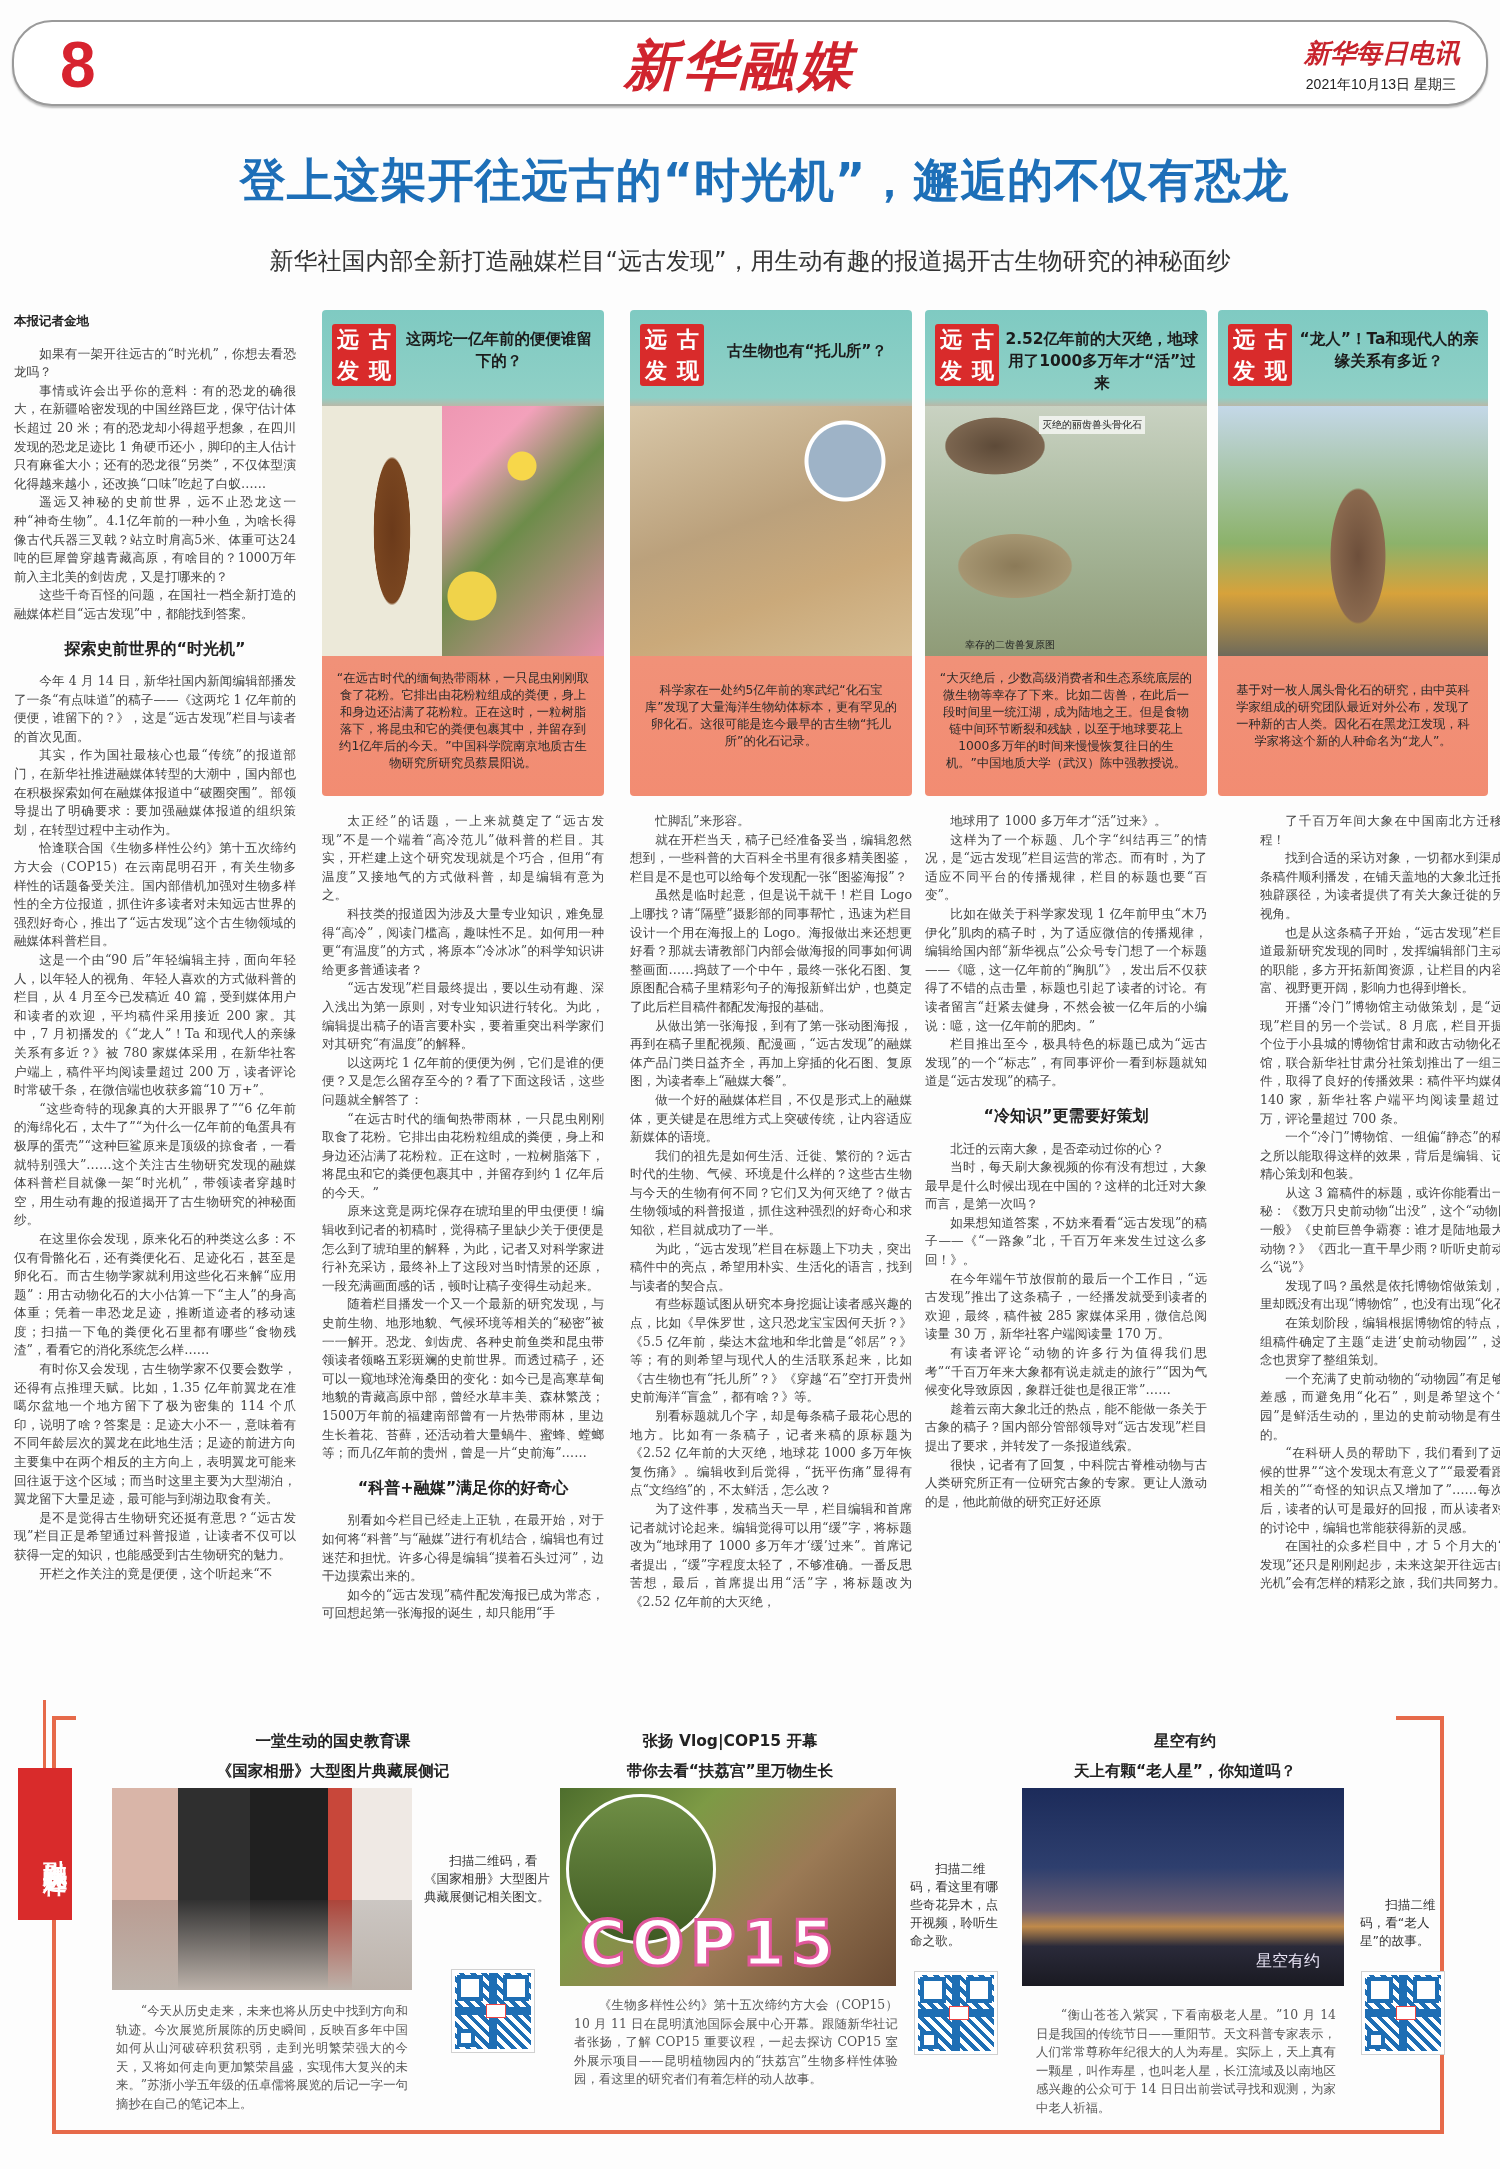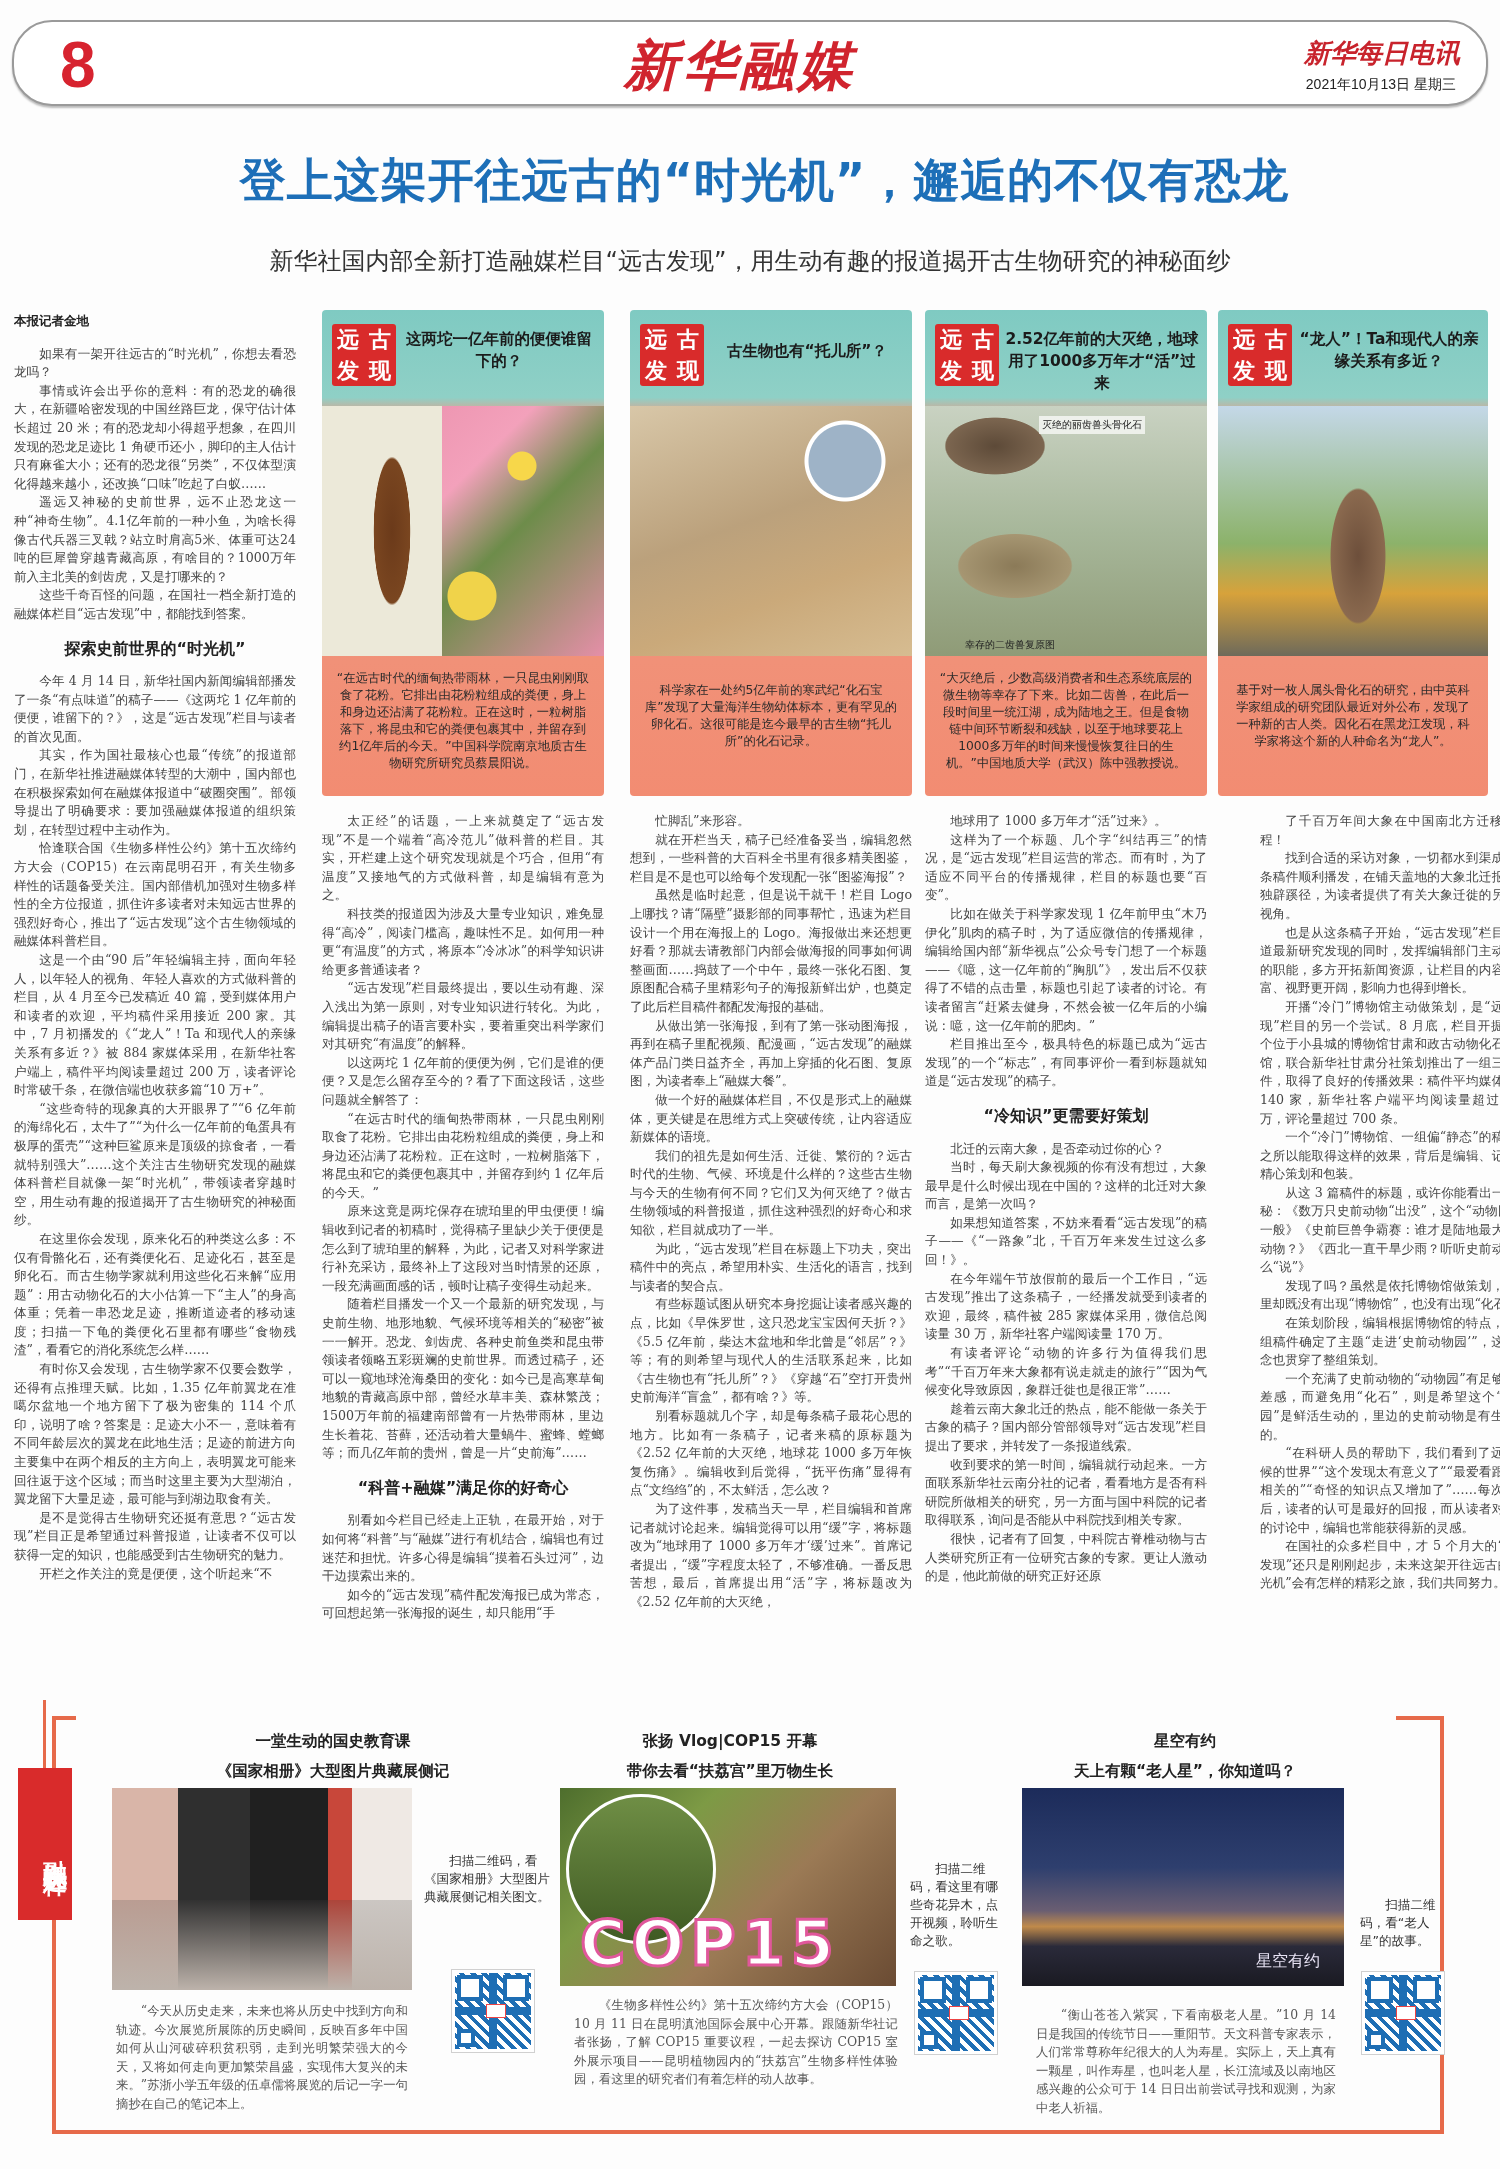--- a/index.html
+++ b/index.html
@@ -113,21 +113,21 @@
   <div class="col" style="left:14px; top:312px; width:282px; height:1398px;">
     <p class="byline">本报记者金地</p>
     <p>如果有一架开往远古的“时光机”，你想去看恐龙吗？</p>
     <p>事情或许会出乎你的意料：有的恐龙的确很大，在新疆哈密发现的中国丝路巨龙，保守估计体长超过 20 米；有的恐龙却小得超乎想象，在四川发现的恐龙足迹比 1 角硬币还小，脚印的主人估计只有麻雀大小；还有的恐龙很“另类”，不仅体型演化得越来越小，还改换“口味”吃起了白蚁……</p>
     <p>遥远又神秘的史前世界，远不止恐龙这一种“神奇生物”。4.1亿年前的一种小鱼，为啥长得像古代兵器三叉戟？站立时肩高5米、体重可达24吨的巨犀曾穿越青藏高原，有啥目的？1000万年前入主北美的剑齿虎，又是打哪来的？</p>
     <p>这些千奇百怪的问题，在国社一档全新打造的融媒体栏目“远古发现”中，都能找到答案。</p>
     <h2 class="col-h">探索史前世界的“时光机”</h2>
     <p>今年 4 月 14 日，新华社国内新闻编辑部播发了一条“有点味道”的稿子——《这两坨 1 亿年前的便便，谁留下的？》，这是“远古发现”栏目与读者的首次见面。</p>
     <p>其实，作为国社最核心也最“传统”的报道部门，在新华社推进融媒体转型的大潮中，国内部也在积极探索如何在融媒体报道中“破圈突围”。部领导提出了明确要求：要加强融媒体报道的组织策划，在转型过程中主动作为。</p>
     <p>恰逢联合国《生物多样性公约》第十五次缔约方大会（COP15）在云南昆明召开，有关生物多样性的话题备受关注。国内部借机加强对生物多样性的全方位报道，抓住许多读者对未知远古世界的强烈好奇心，推出了“远古发现”这个古生物领域的融媒体科普栏目。</p>
-    <p>这是一个由“90 后”年轻编辑主持，面向年轻人，以年轻人的视角、年轻人喜欢的方式做科普的栏目，从 4 月至今已发稿近 40 篇，受到媒体用户和读者的欢迎，平均稿件采用接近 200 家。其中，7 月初播发的《“龙人”！Ta 和现代人的亲缘关系有多近？》被 884 家媒体采用，在新华社客户端上，稿件平均阅读量超过 200 万，读者评论时常破千条，在微信端也收获多篇“10 万+”。</p>
+    <p>这是一个由“90 后”年轻编辑主持，面向年轻人，以年轻人的视角、年轻人喜欢的方式做科普的栏目，从 4 月至今已发稿近 40 篇，受到媒体用户和读者的欢迎，平均稿件采用接近 200 家。其中，7 月初播发的《“龙人”！Ta 和现代人的亲缘关系有多近？》被 780 家媒体采用，在新华社客户端上，稿件平均阅读量超过 200 万，读者评论时常破千条，在微信端也收获多篇“10 万+”。</p>
     <p>“这些奇特的现象真的大开眼界了”“6 亿年前的海绵化石，太牛了”“为什么一亿年前的龟蛋具有极厚的蛋壳”“这种巨鲨原来是顶级的掠食者，一看就特别强大”……这个关注古生物研究发现的融媒体科普栏目就像一架“时光机”，带领读者穿越时空，用生动有趣的报道揭开了古生物研究的神秘面纱。</p>
     <p>在这里你会发现，原来化石的种类这么多：不仅有骨骼化石，还有粪便化石、足迹化石，甚至是卵化石。而古生物学家就利用这些化石来解“应用题”：用古动物化石的大小估算一下“主人”的身高体重；凭着一串恐龙足迹，推断道迹者的移动速度；扫描一下龟的粪便化石里都有哪些“食物残渣”，看看它的消化系统怎么样……</p>
     <p>有时你又会发现，古生物学家不仅要会数学，还得有点推理天赋。比如，1.35 亿年前翼龙在准噶尔盆地一个地方留下了极为密集的 114 个爪印，说明了啥？答案是：足迹大小不一，意味着有不同年龄层次的翼龙在此地生活；足迹的前进方向主要集中在两个相反的主方向上，表明翼龙可能来回往返于这个区域；而当时这里主要为大型湖泊，翼龙留下大量足迹，最可能与到湖边取食有关。</p>
     <p>是不是觉得古生物研究还挺有意思？“远古发现”栏目正是希望通过科普报道，让读者不仅可以获得一定的知识，也能感受到古生物研究的魅力。</p>
     <p>开栏之作关注的竟是便便，这个听起来“不</p>
   </div>
 
   <div class="poster" style="left:322px;">
     <div class="stamp">
       <span>远</span>
@@ -209,21 +209,20 @@
     <p>这样为了一个标题、几个字“纠结再三”的情况，是“远古发现”栏目运营的常态。而有时，为了适应不同平台的传播规律，栏目的标题也要“百变”。</p>
     <p>比如在做关于科学家发现 1 亿年前甲虫“木乃伊化”肌肉的稿子时，为了适应微信的传播规律，编辑给国内部“新华视点”公众号专门想了一个标题——《噫，这一亿年前的“胸肌”》，发出后不仅获得了不错的点击量，标题也引起了读者的讨论。有读者留言“赶紧去健身，不然会被一亿年后的小编说：噫，这一亿年前的肥肉。”</p>
     <p>栏目推出至今，极具特色的标题已成为“远古发现”的一个“标志”，有同事评价一看到标题就知道是“远古发现”的稿子。</p>
     <h2 class="col-h">“冷知识”更需要好策划</h2>
     <p>北迁的云南大象，是否牵动过你的心？</p>
     <p>当时，每天刷大象视频的你有没有想过，大象最早是什么时候出现在中国的？这样的北迁对大象而言，是第一次吗？</p>
     <p>如果想知道答案，不妨来看看“远古发现”的稿子——《“一路象”北，千百万年来发生过这么多回！》。</p>
     <p>在今年端午节放假前的最后一个工作日，“远古发现”推出了这条稿子，一经播发就受到读者的欢迎，最终，稿件被 285 家媒体采用，微信总阅读量 30 万，新华社客户端阅读量 170 万。</p>
     <p>有读者评论“动物的许多行为值得我们思考”“千百万年来大象都有说走就走的旅行”“因为气候变化导致原因，象群迁徙也是很正常”……</p>
     <p>趁着云南大象北迁的热点，能不能做一条关于古象的稿子？国内部分管部领导对“远古发现”栏目提出了要求，并转发了一条报道线索。</p>
-    <p>收到要求的第一时间，编辑就行动起来。一方面联系新华社云南分社的记者，看看地方是否有科研院所做相关的研究，另一方面与国中科院的记者取得联系，询问是否能从中科院找到相关专家。</p>
     <p>很快，记者有了回复，中科院古脊椎动物与古人类研究所正有一位研究古象的专家。更让人激动的是，他此前做的研究正好还原</p>
   </div>
 
   <div class="col" style="left:1260px; top:812px; width:270px; height:890px;">
     <p>了千百万年间大象在中国南北方迁移的过程！</p>
     <p>找到合适的采访对象，一切都水到渠成。这条稿件顺利播发，在铺天盖地的大象北迁报道中独辟蹊径，为读者提供了有关大象迁徙的另一个视角。</p>
     <p>也是从这条稿子开始，“远古发现”栏目在报道最新研究发现的同时，发挥编辑部门主动策划的职能，多方开拓新闻资源，让栏目的内容更丰富、视野更开阔，影响力也得到增长。</p>
     <p>开播“冷门”博物馆主动做策划，是“远古发现”栏目的另一个尝试。8 月底，栏目开掘了一个位于小县城的博物馆甘肃和政古动物化石博物馆，联合新华社甘肃分社策划推出了一组三篇稿件，取得了良好的传播效果：稿件平均媒体采用 140 家，新华社客户端平均阅读量超过 350 万，评论量超过 700 条。</p>
     <p>一个“冷门”博物馆、一组偏“静态”的稿子，之所以能取得这样的效果，背后是编辑、记者的精心策划和包装。</p>
     <p>从这 3 篇稿件的标题，或许你能看出一些奥秘：《数万只史前动物“出没”，这个“动物园”不一般》《史前巨兽争霸赛：谁才是陆地最大哺乳动物？》《西北一直干旱少雨？听听史前动物怎么“说”》</p>

